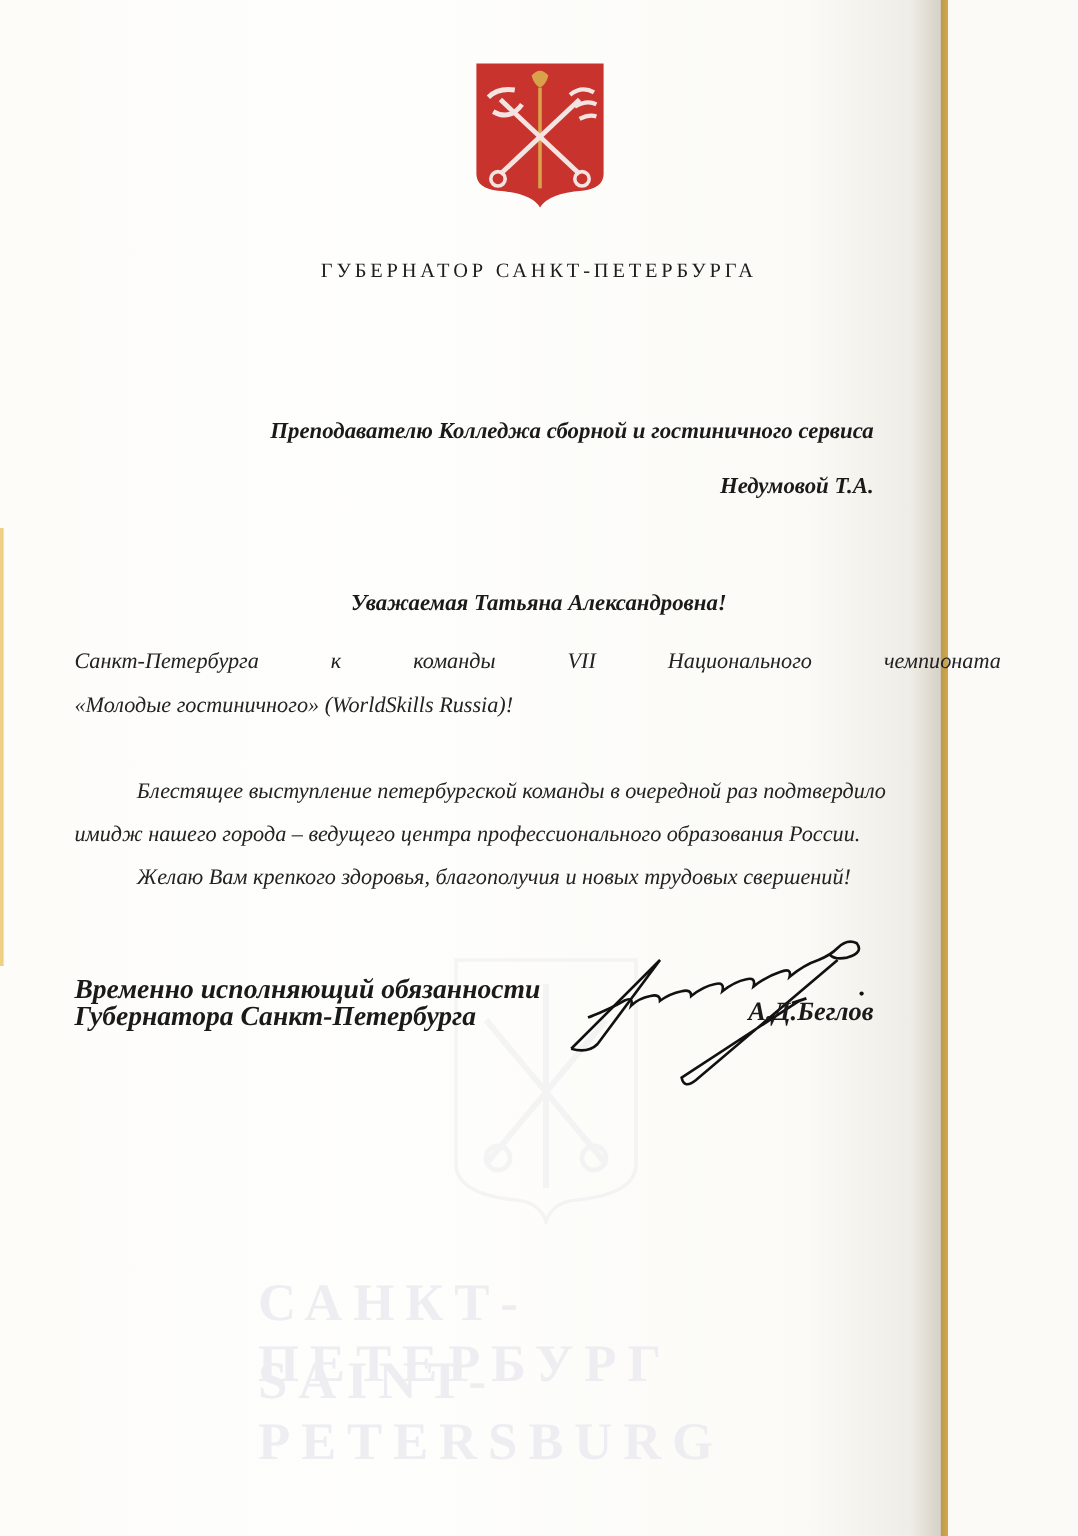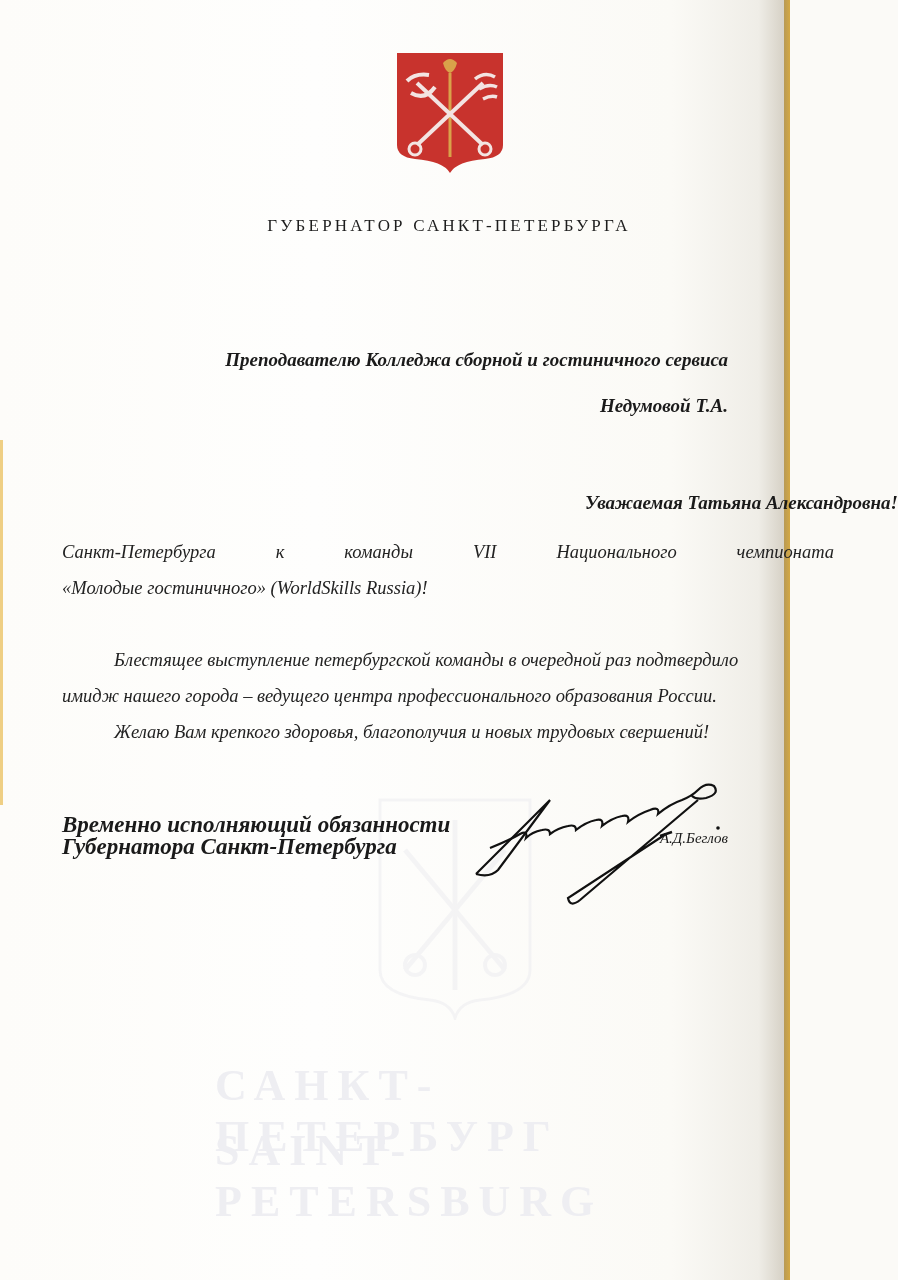--- a/index.html
+++ b/index.html
@@ -32,21 +32,21 @@
       color: #1d1d1d;
     }
     .addressee {
       position: absolute; right: 62px; font-style: italic; font-weight: bold;
       font-family: "Liberation Serif", serif; font-size: 19px; text-align: right;
     }
     .addr1 { top: 349px; }
     .addr2 { top: 395px; }
     .salutation {
       position: absolute; left: 0; width: 898px; top: 492px;
-      text-align: right; font-style: italic; font-weight: bold;
+      text-align: center; font-style: italic; font-weight: bold;
       font-size: 19px;
     }
     .body-text {
       position: absolute; left: 62px; width: 772px;
       font-style: italic; font-size: 18.5px; line-height: 36px;
       text-align: justify; color: #222;
     }
     .p1 { top: 534px; text-indent: 52px; }
     .p1 .l { display: block; text-align: justify; text-align-last: justify; text-indent: 0; }
     .p1 .l.first { padding-left: 52px; }
@@ -56,21 +56,21 @@
     .p2 .l.first { padding-left: 52px; }
     .p3 { top: 714px; padding-left: 52px; }
     .sign-left {
       position: absolute; left: 62px; top: 814px;
       font-style: italic; font-weight: bold; font-size: 23px; line-height: 22px;
       font-family: "Liberation Serif", serif;
     }
     .sign-left span { display: block; }
     .sign-name {
       position: absolute; right: 62px; top: 830px;
-      font-style: italic; font-weight: normal; font-size: 15px;
+      font-style: italic; font-weight: bold; font-size: 22px;
     }
     .signature { position: absolute; left: 470px; top: 770px; width: 290px; height: 140px; }
     .wm-emblem { position: absolute; left: 370px; top: 790px; width: 170px; height: 230px; opacity: 0.5; }
     .watermark {
       position: absolute; left: 215px; width: 480px; text-align: left;
       font-family: "Liberation Serif", serif; font-weight: bold;
       color: #eeeef2; font-size: 44px; letter-spacing: 9px;
     }
     .wm1 { top: 1060px; }
     .wm2 { top: 1125px; }

